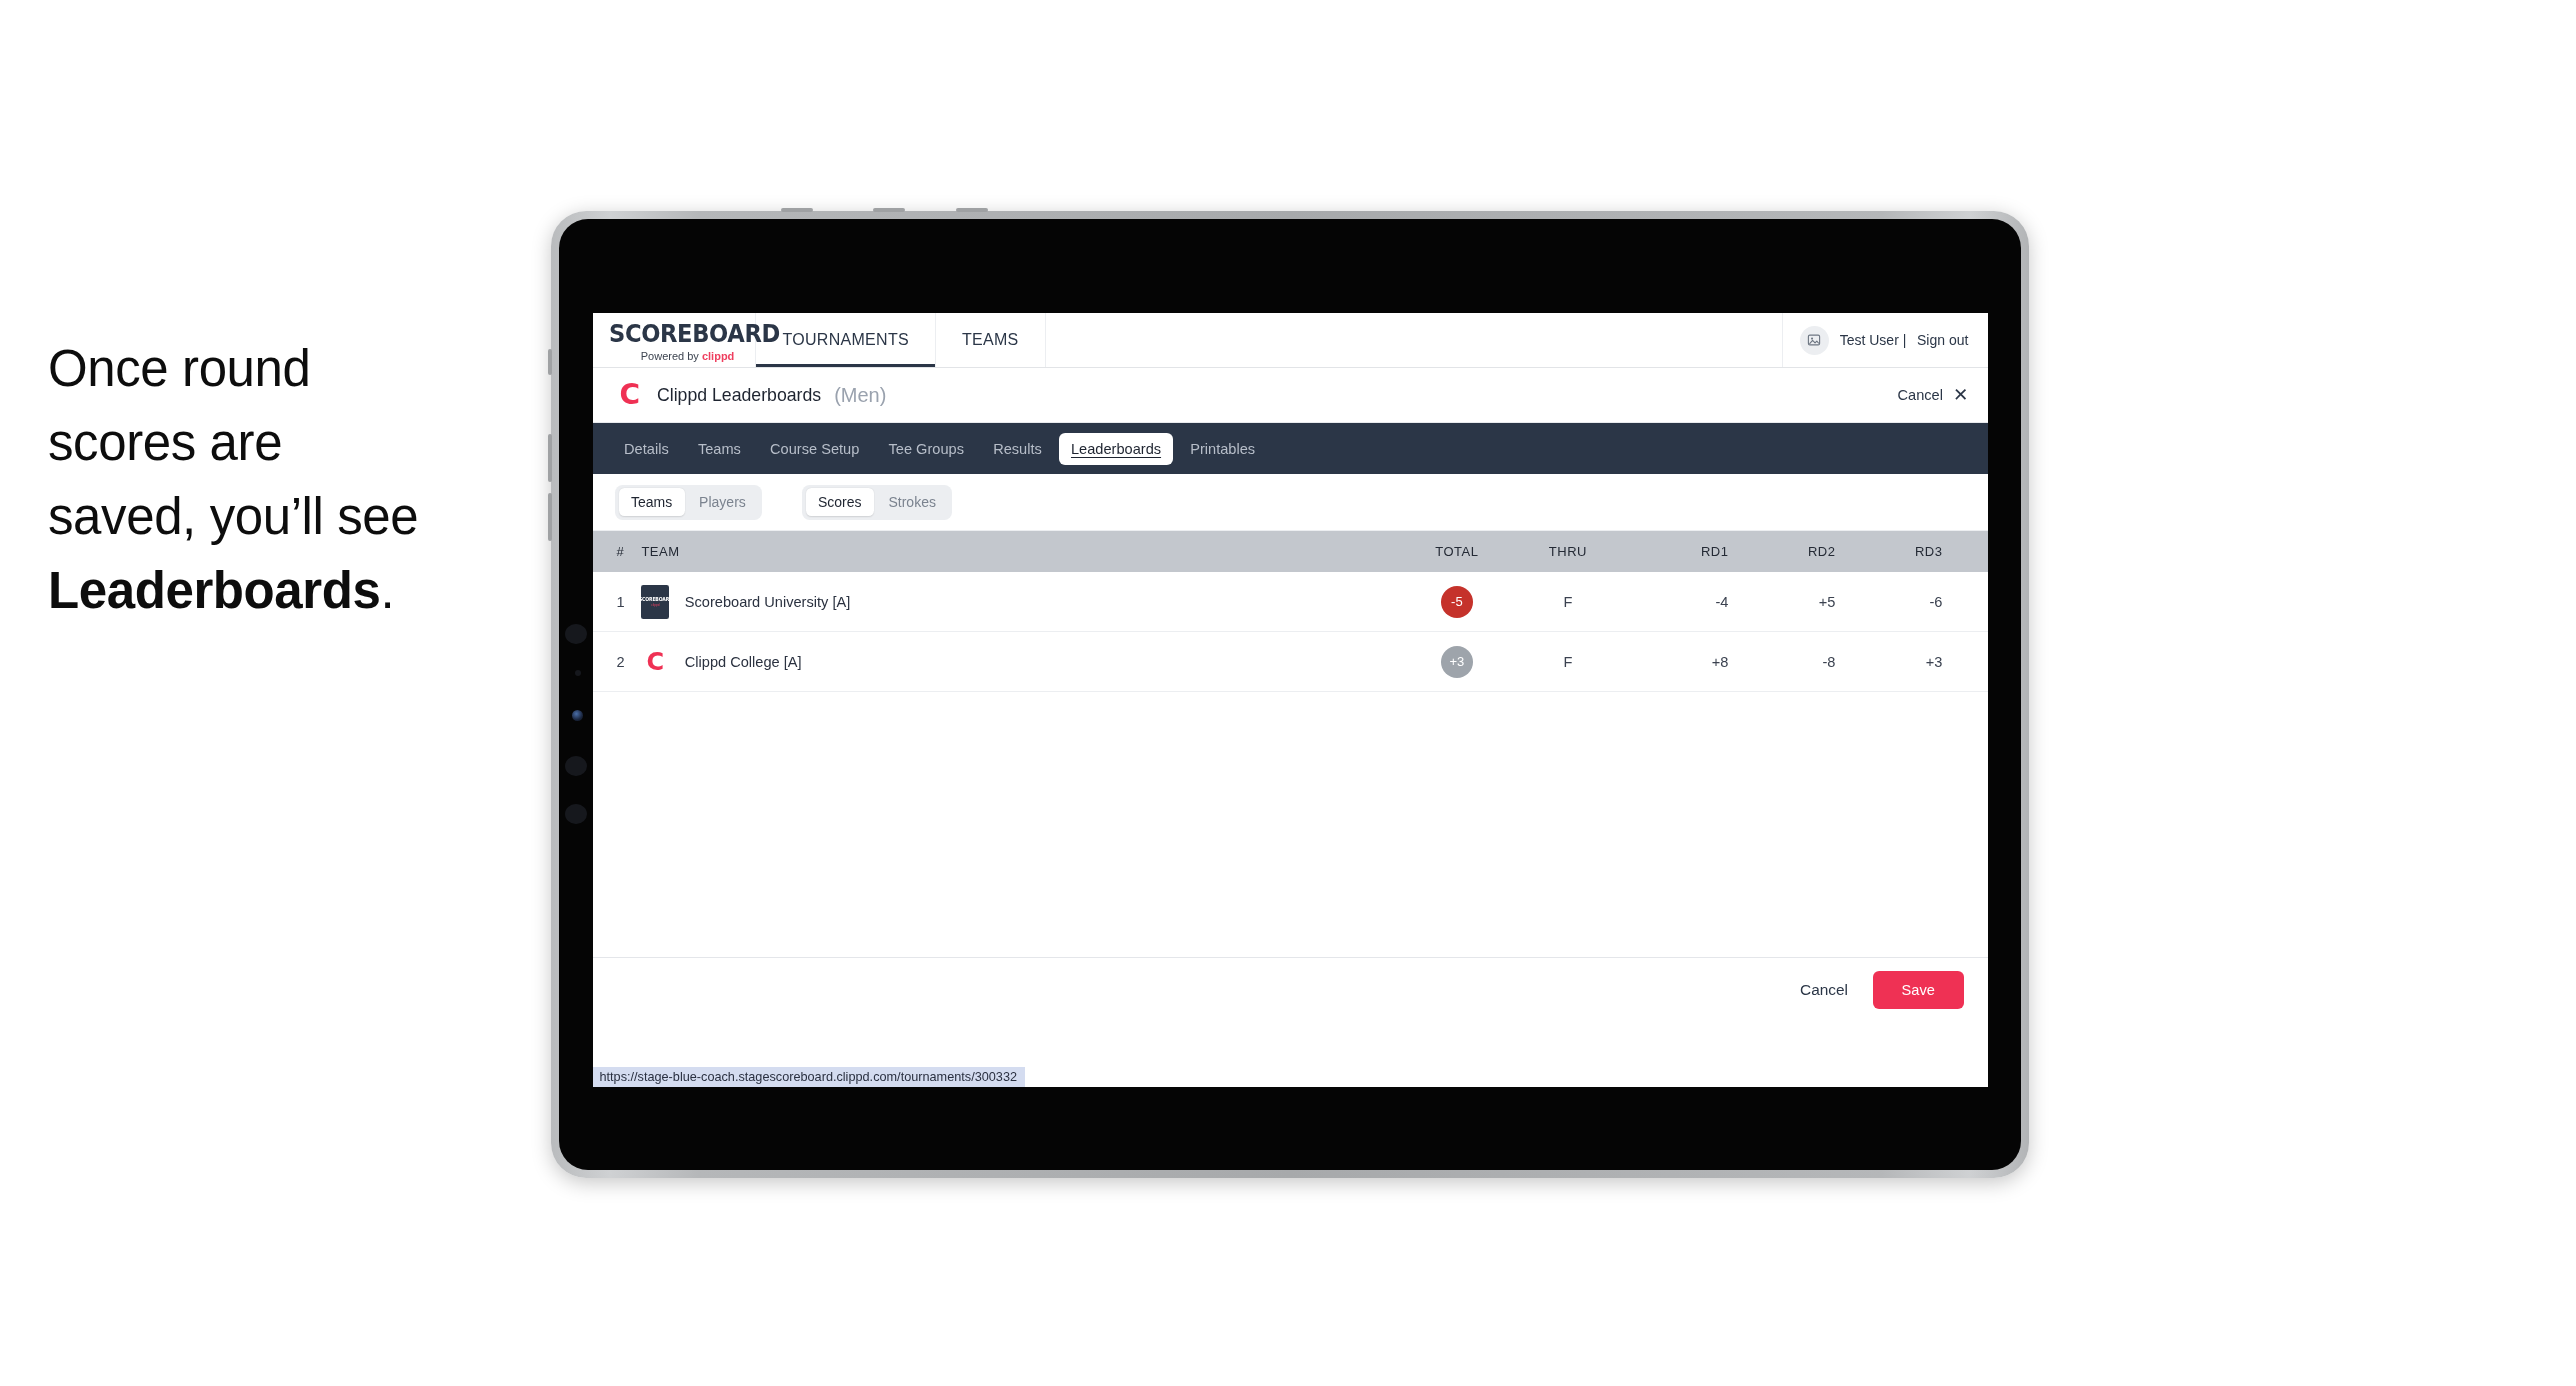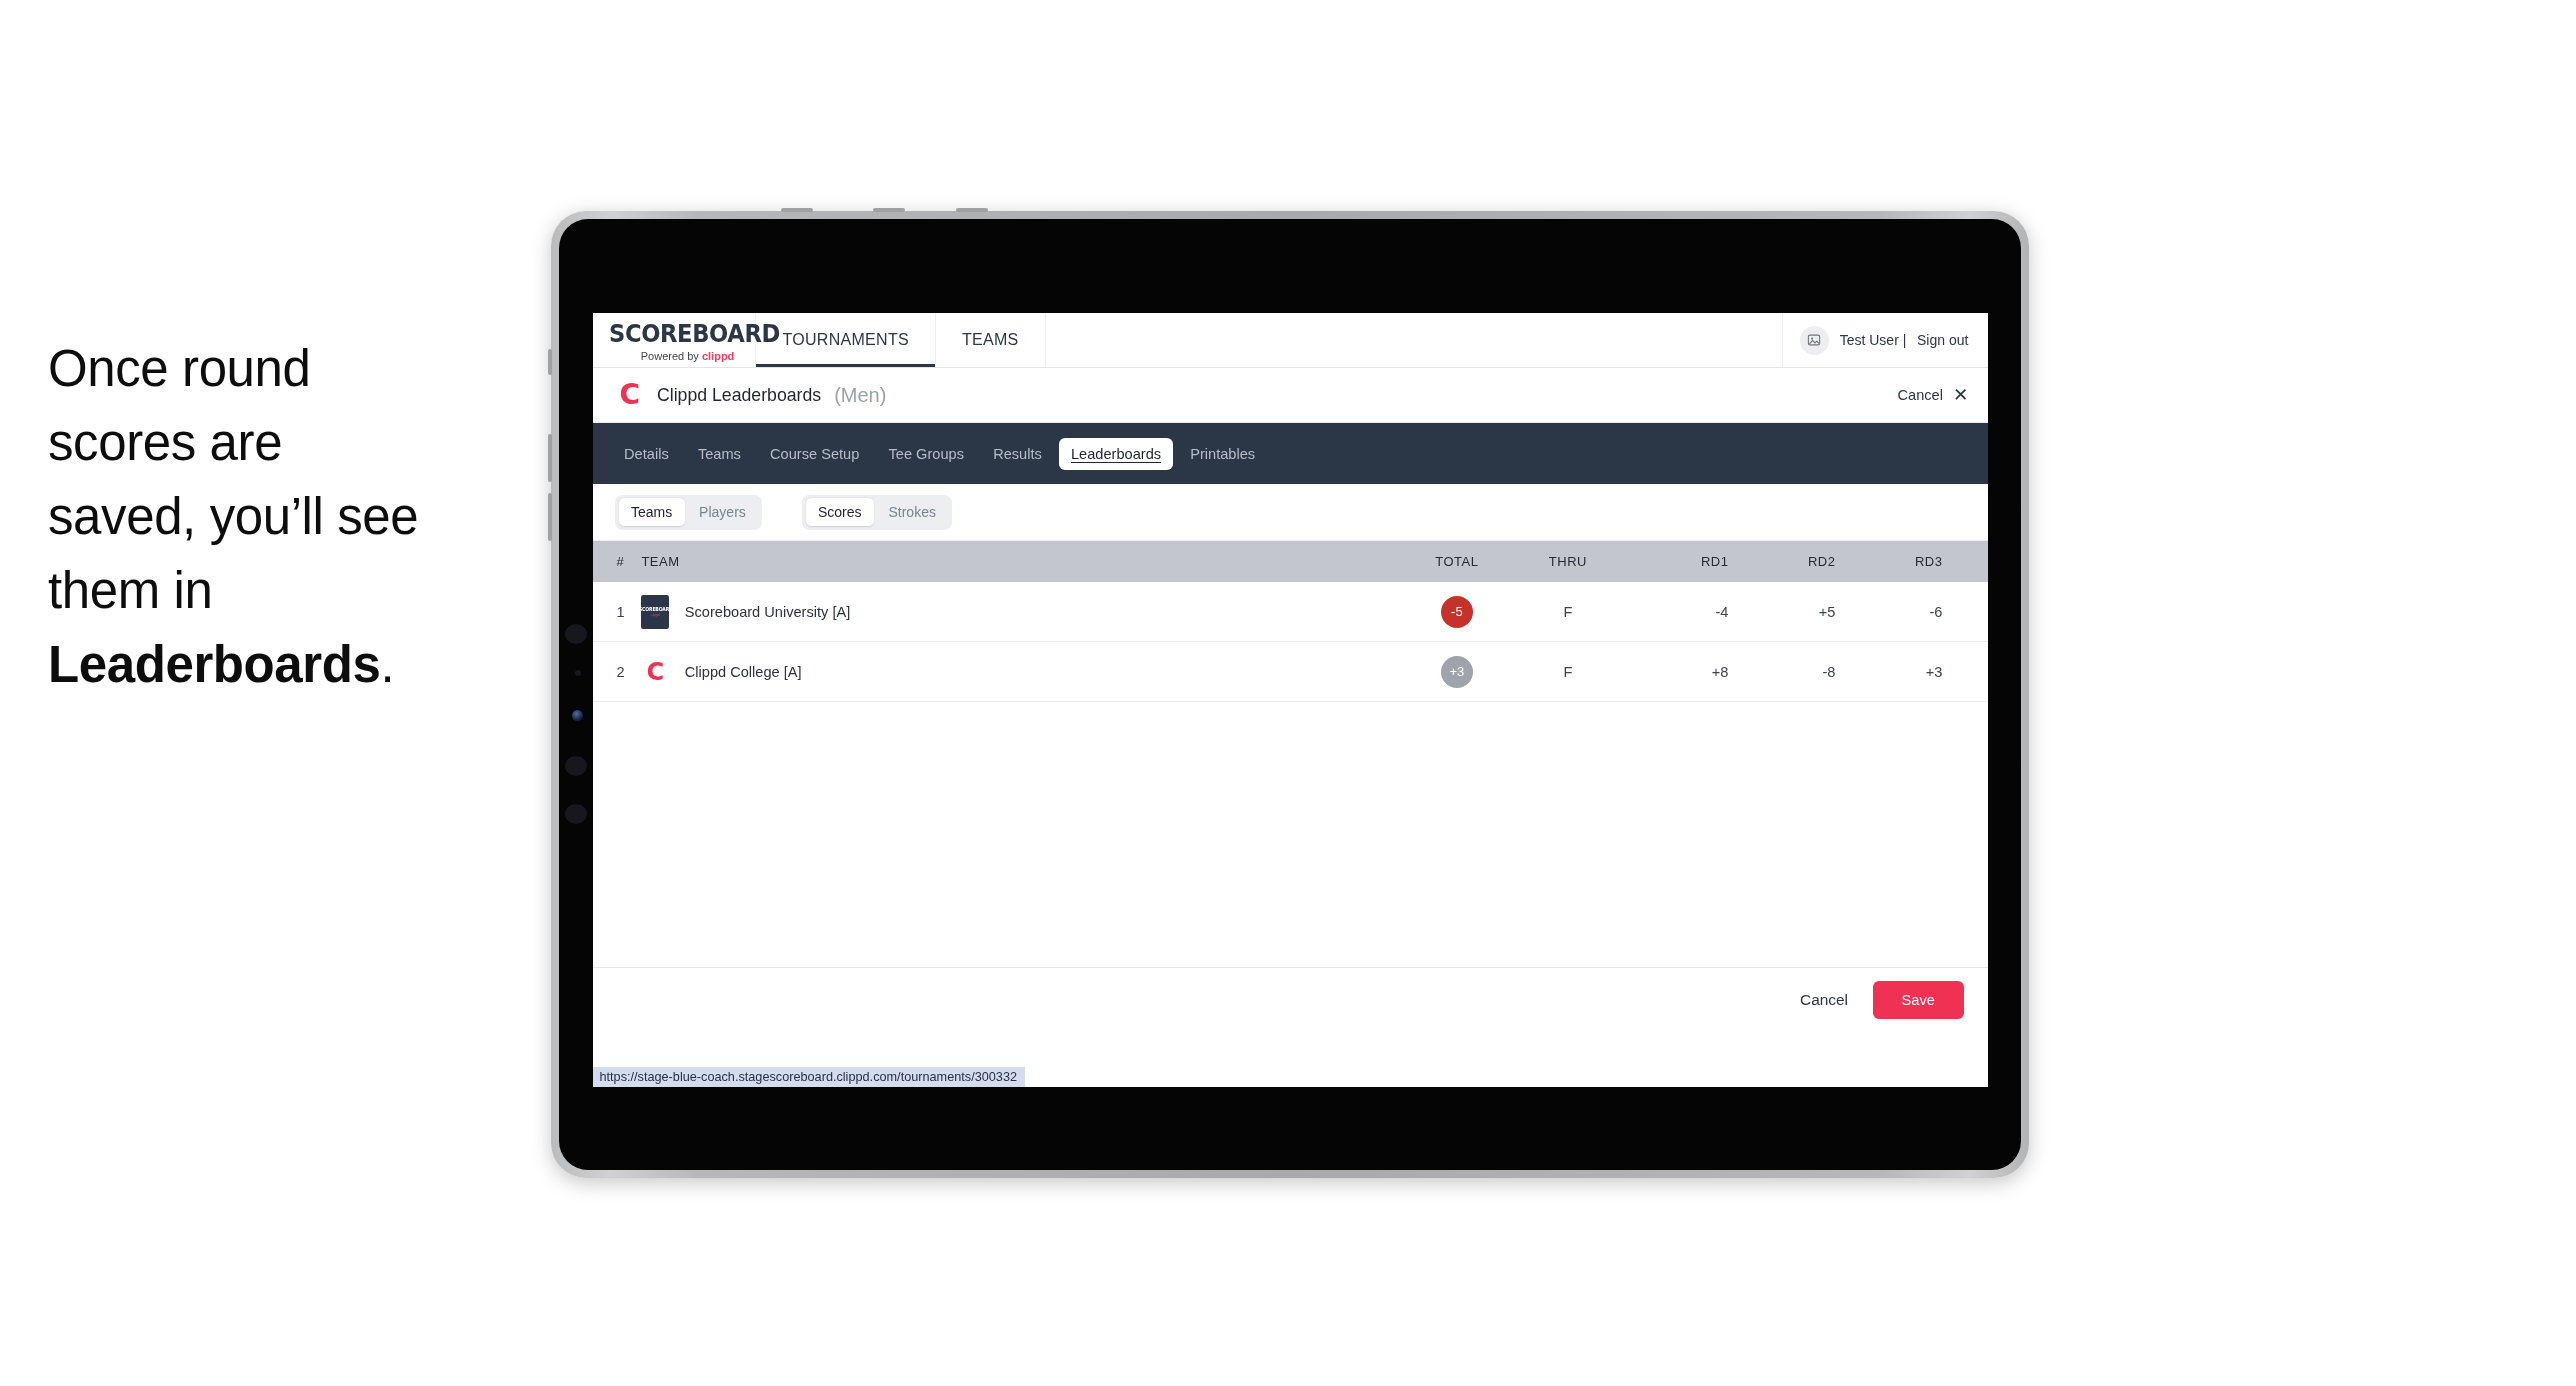--- a/index.html
+++ b/index.html
@@ -172,21 +172,21 @@
   #modal-cancel {
     margin-left: auto;
     display: flex; align-items: center; gap: 10px;
     font-size: 14.6px; color: #2b3647;
     cursor: pointer;
   }
   #modal-cancel .x { font-size: 18.4px; line-height: 1; }
 
   
   #subnav {
-    height: 61px;
+    height: 51px;
     background: #2b3647;
     display: flex;
     align-items: center;
     padding: 0 18.4px;
     gap: 4.6px;
   }
   .sub-tab {
     font-size: 14.6px;
     color: #b7bec9;
     padding: 7.7px 12.3px;
@@ -339,21 +339,20 @@
     white-space: nowrap;
   }
 </style>
 </head>
 <body>
 
 <div id="caption">
   <div>Once round</div>
   <div>scores are</div>
   <div>saved, you’ll see</div>
-  <div>them in</div>
   <div>
     <span class="bold">Leaderboards</span><span>.</span>
   </div>
 </div>
 
 <div id="tablet">
 
   <div class="side-btn" style="top:138px;height:26px;"></div>
   <div class="side-btn" style="top:223px;height:48px;"></div>
   <div class="side-btn" style="top:282px;height:48px;"></div>

